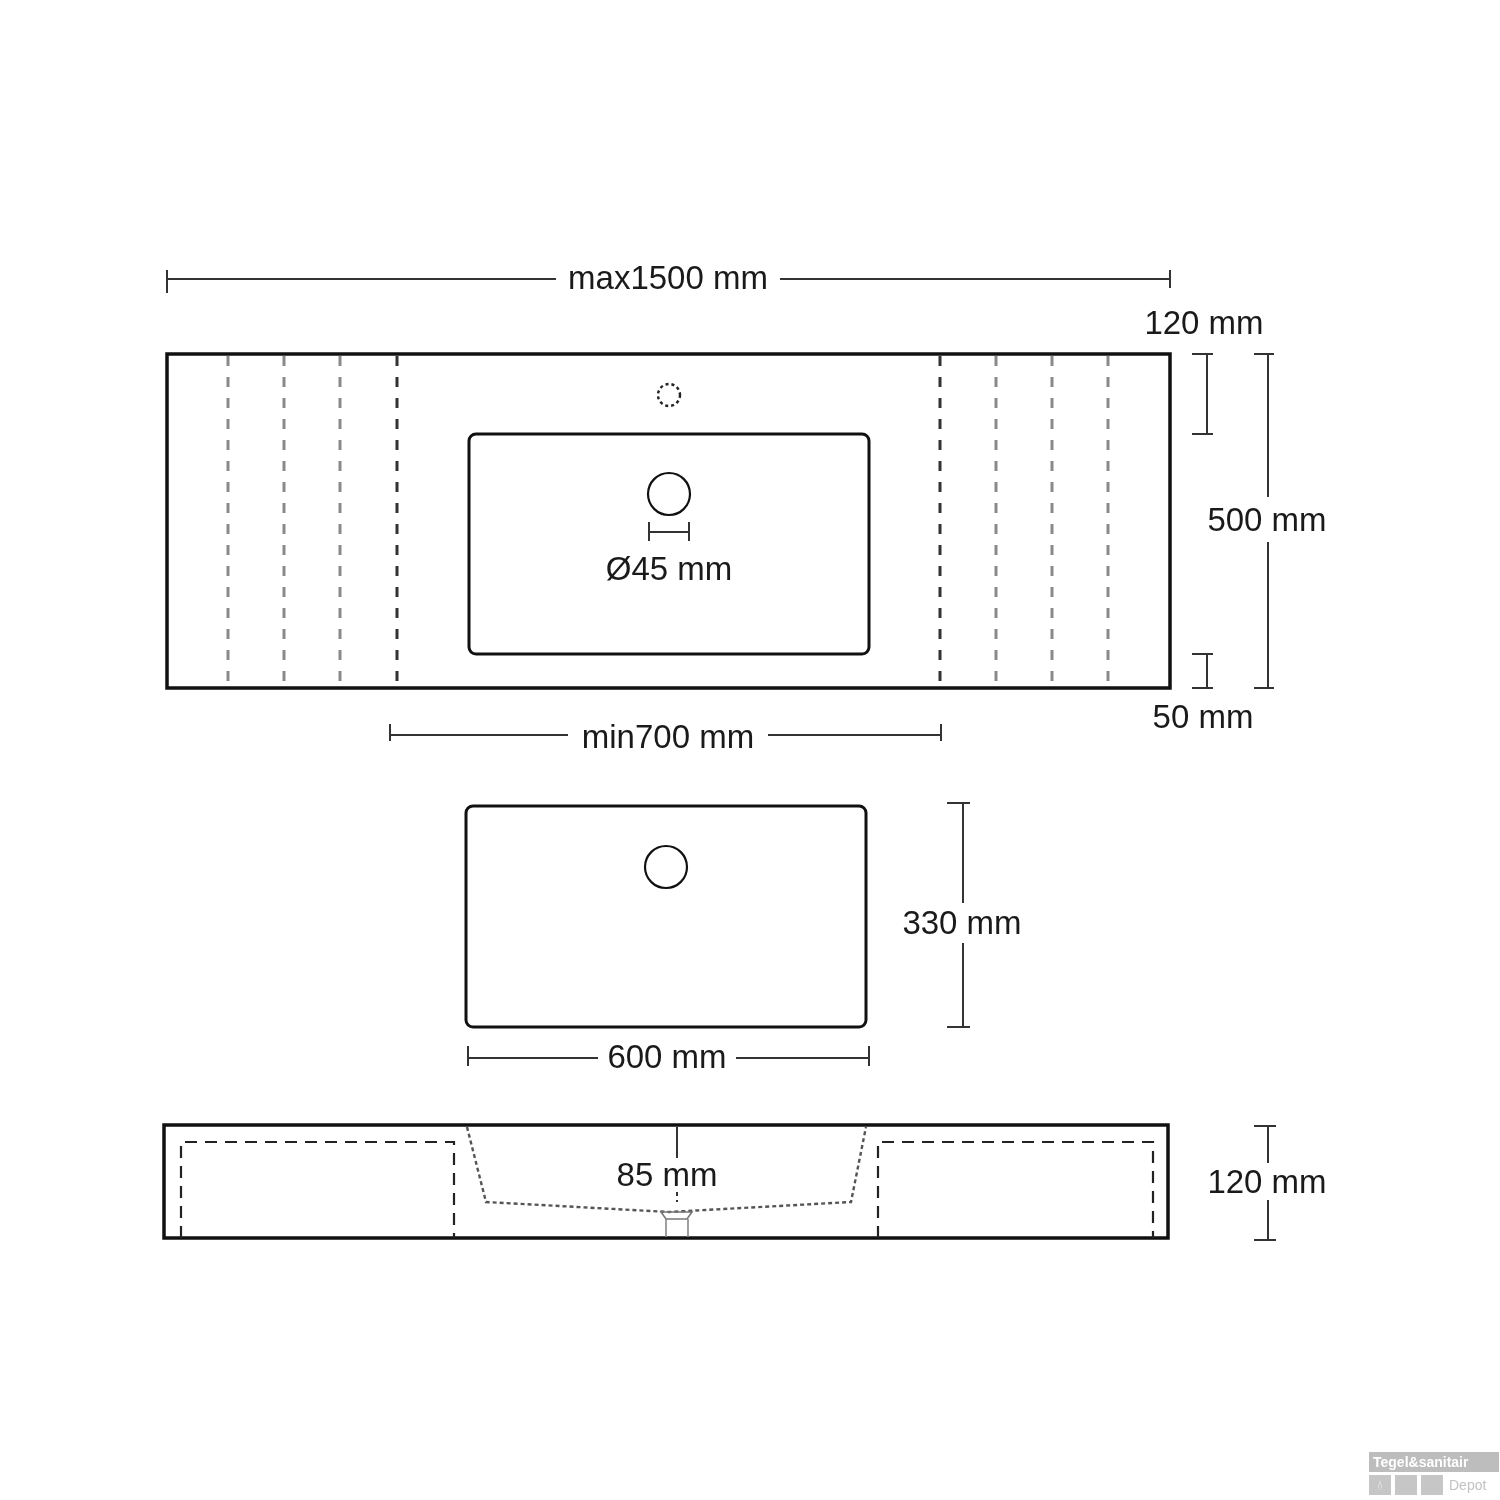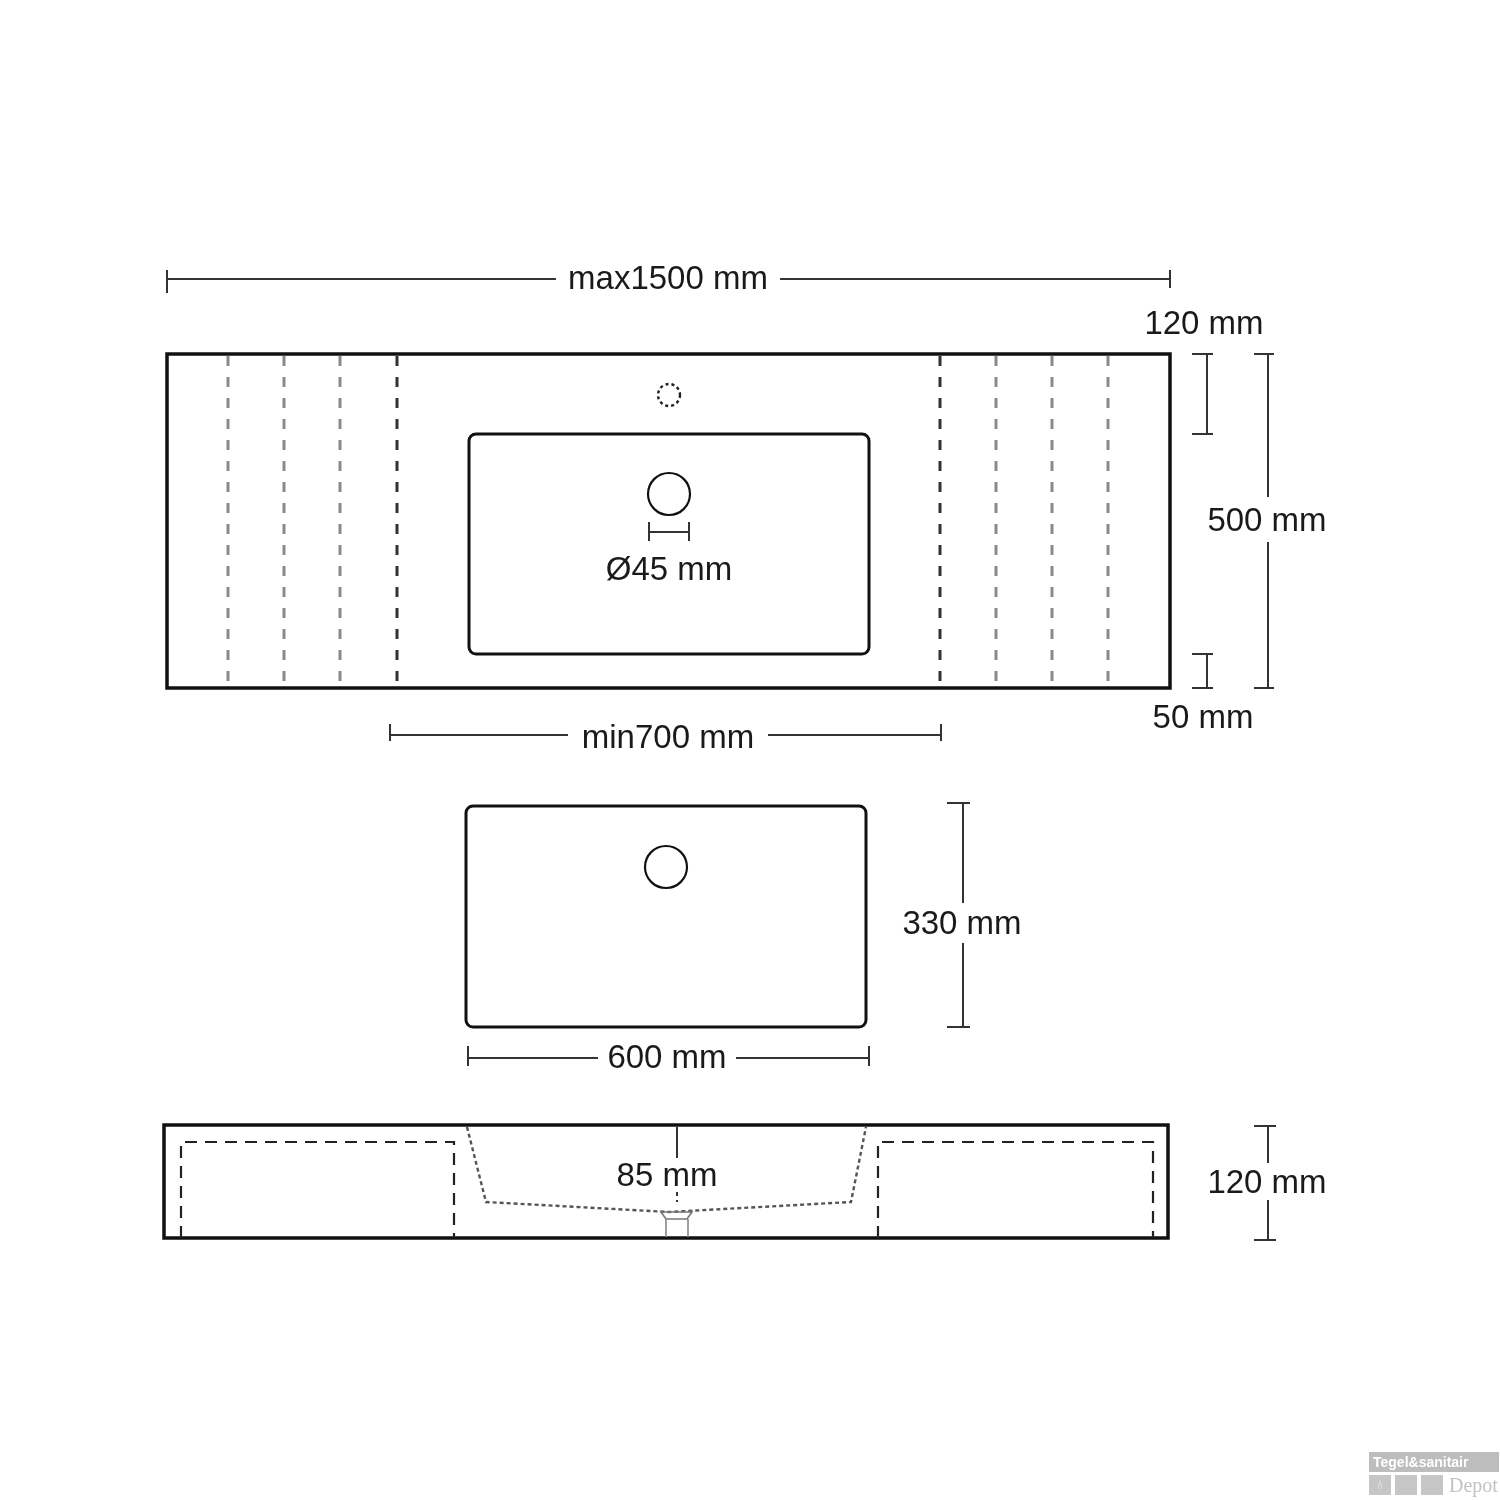--- a/index.html
+++ b/index.html
@@ -66,22 +66,22 @@
       background: #c6c6c6;
       margin-right: 4px;
       display: flex;
       align-items: center;
       justify-content: center;
       color: #ffffff;
       font-size: 13px;
     }
     .wm-depot {
       color: #c2c2c2;
-      font-family: Liberation Serif, serif;
-      font-size: 20px;
+      font-family: Liberation Sans, sans-serif;
+      font-size: 14px;
       margin-left: 2px;
     }
   </style>
 </head>
 <body>
 
 <svg id="drawing" viewBox="0 0 1500 1500" xmlns="http://www.w3.org/2000/svg">
 
   <g>
 

